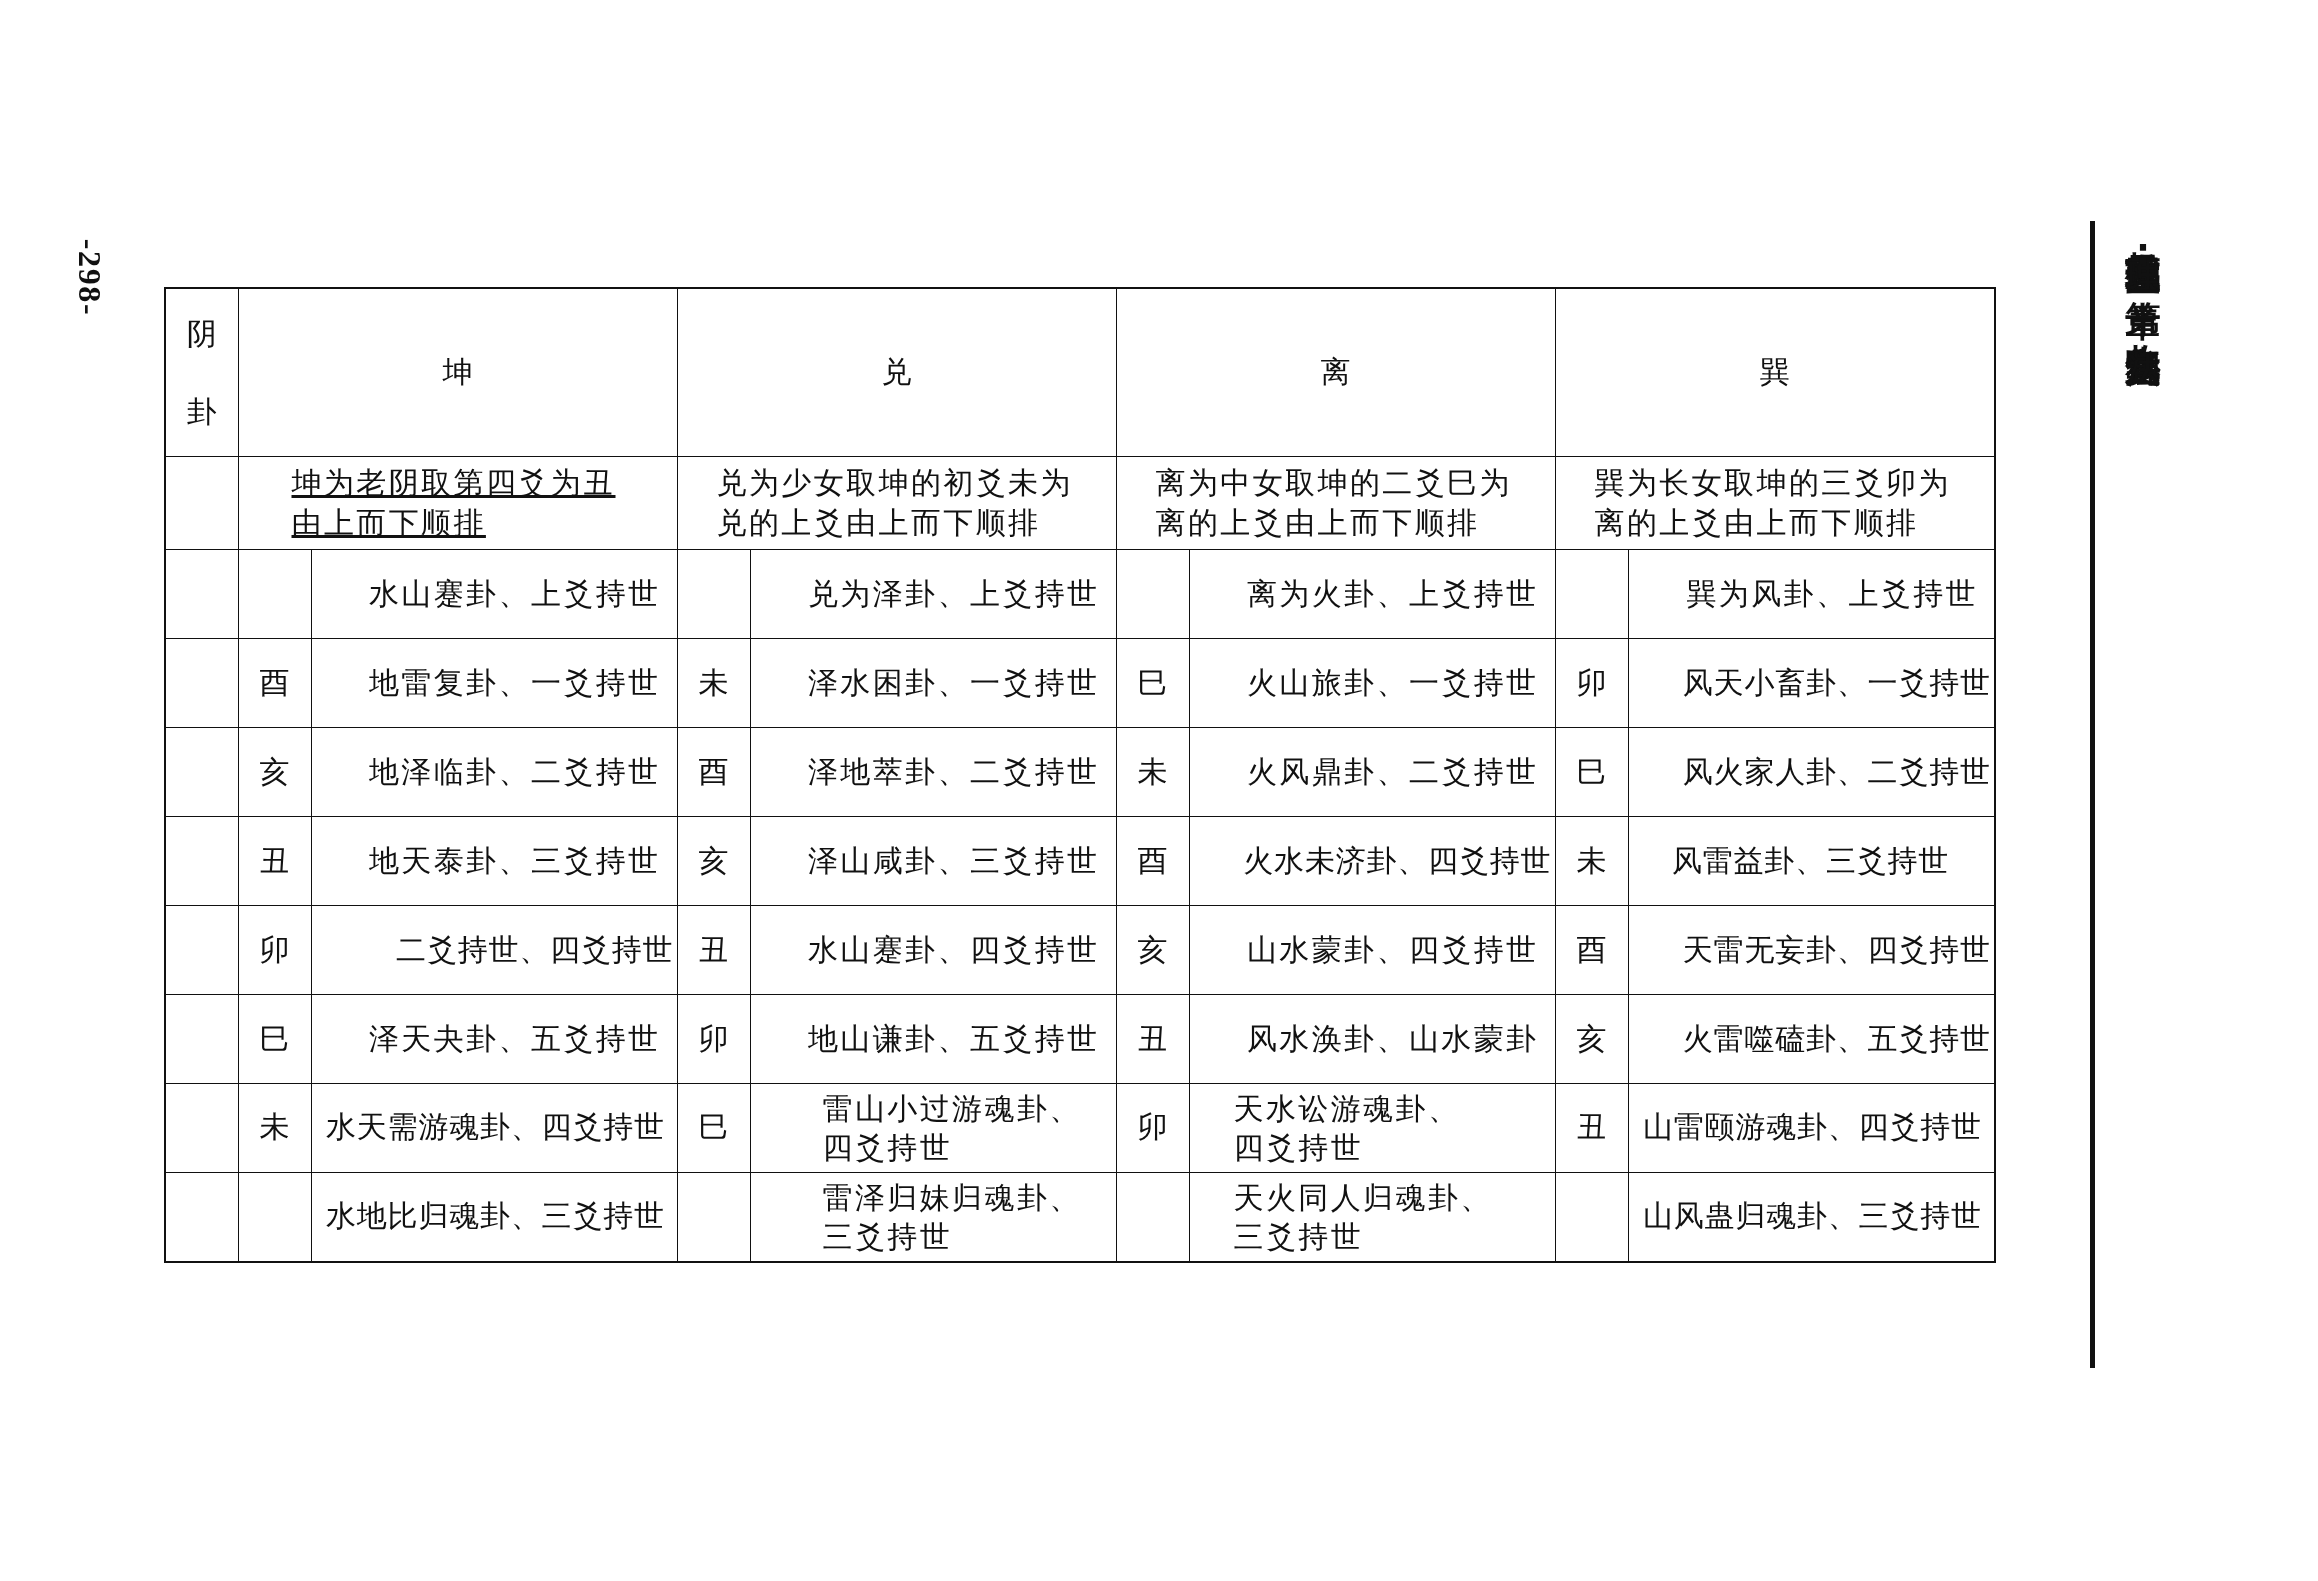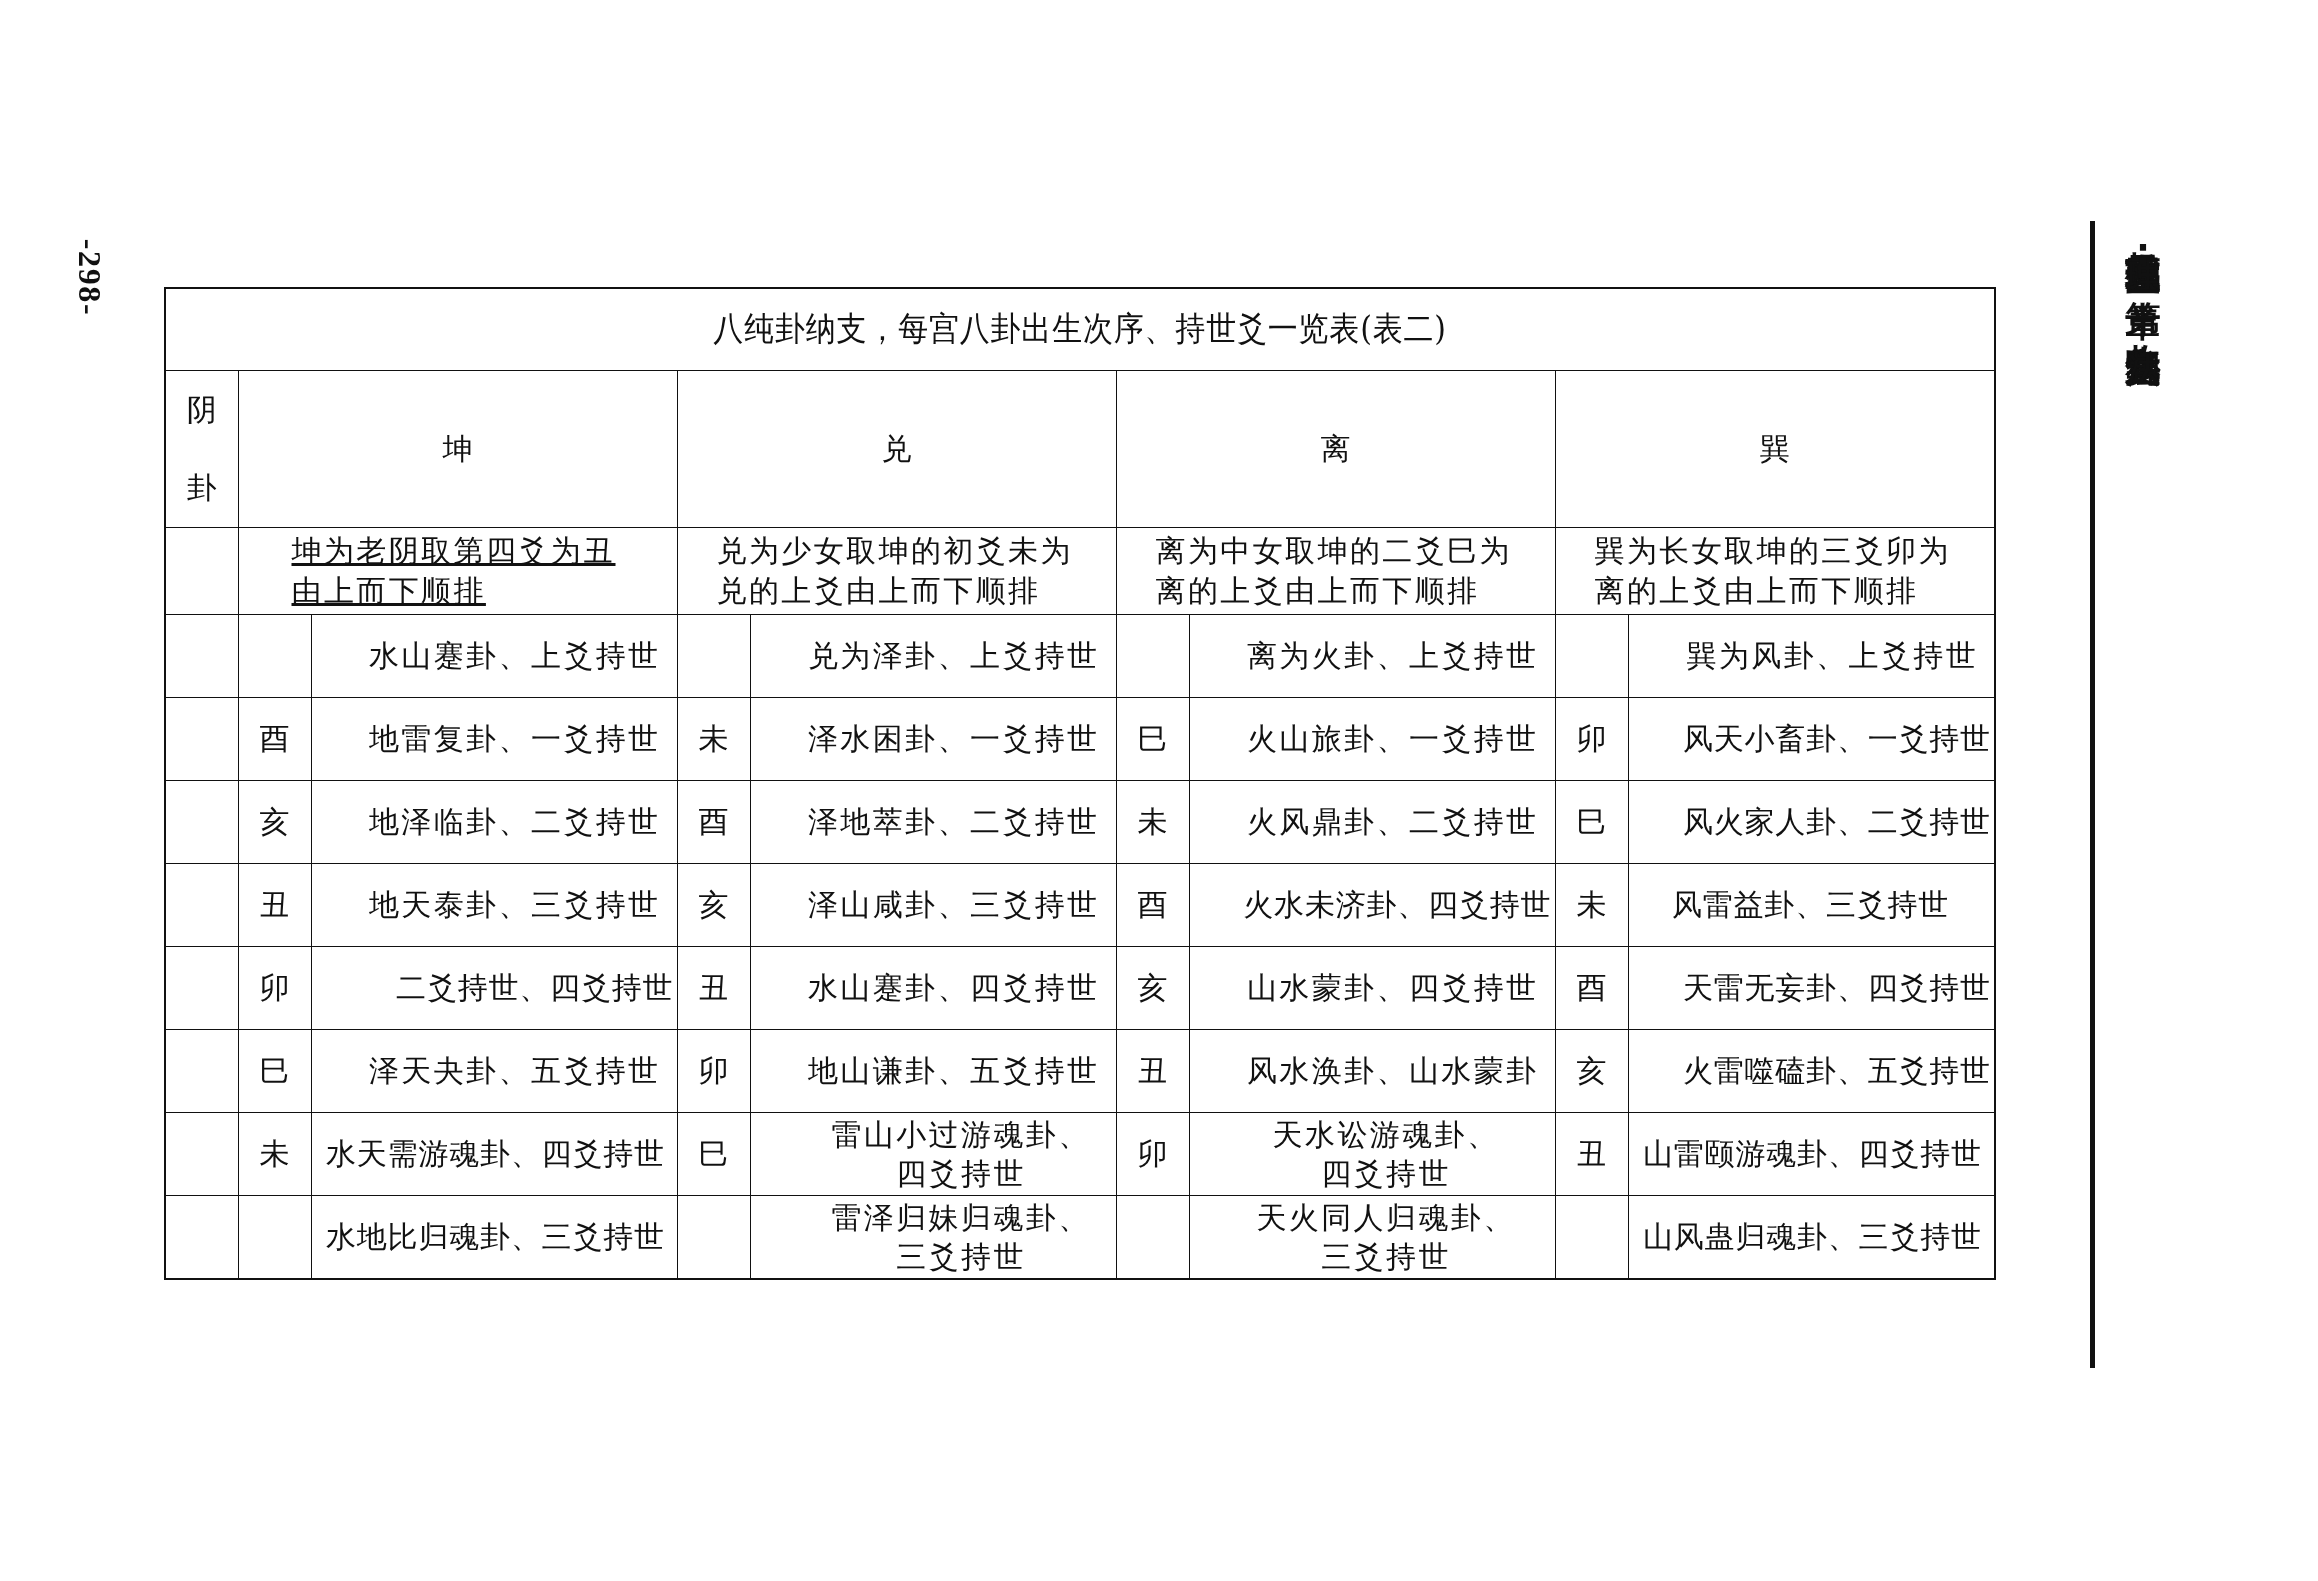--- a/index.html
+++ b/index.html
@@ -42,21 +42,21 @@
     .side-label {
       text-align: center; font-size: 32px; line-height: 1.2;
     }
     .side-label .ch { display: block; padding: 21px 0; }
     .palace-name { height: 152px; text-align: center; font-size: 37px; }
     .desc-cell { height: 86px; font-size: 30px; line-height: 40px; padding-left: 39px !important; letter-spacing: 2.4px; }
     .desc-cell.left { padding-left: 53px !important; text-decoration: underline; }
     .branch { text-align: center; font-size: 30px; }
     .gua-row td { height: 82px; }
     .gua { text-align: right; padding-right: 16px !important; letter-spacing: 2.4px; white-space: nowrap; }
-    .gua.wrap { text-align: center; padding-left: 72px !important; line-height: 39px; white-space: normal; }
+    .gua.wrap { text-align: left; padding-left: 72px !important; line-height: 39px; white-space: normal; }
     .gua.wide { letter-spacing: 0.8px; padding-right: 3.2px !important; }
     .gua.leftish { text-align: center; padding-left: 14.5px !important; letter-spacing: 0.8px; }
   </style>
 </head>
 <body>
 
 <div class="page-number">
   <span>-298-</span>
 </div>
 
@@ -69,25 +69,20 @@
       <col style="width:73px">
       <col style="width:366px">
     <col style="width:73px">
       <col style="width:366px">
     <col style="width:73px">
       <col style="width:366px">
     <col style="width:73px">
       <col style="width:367px">
   </colgroup>
   <tbody>
-      <tr>
-    <td colspan="9" class="title-cell">
-      <span>八纯卦纳支，每宫八卦出生次序、持世爻一览表(表二)</span>
-    </td>
-  </tr>
   <tr>
     <td class="side-label">
       <span class="ch">阴</span>
       <span class="ch">卦</span>
     </td>
     <td colspan="2" class="palace-name">坤</td>
     <td colspan="2" class="palace-name">兑</td>
     <td colspan="2" class="palace-name">离</td>
     <td colspan="2" class="palace-name">巽</td>
   </tr>

